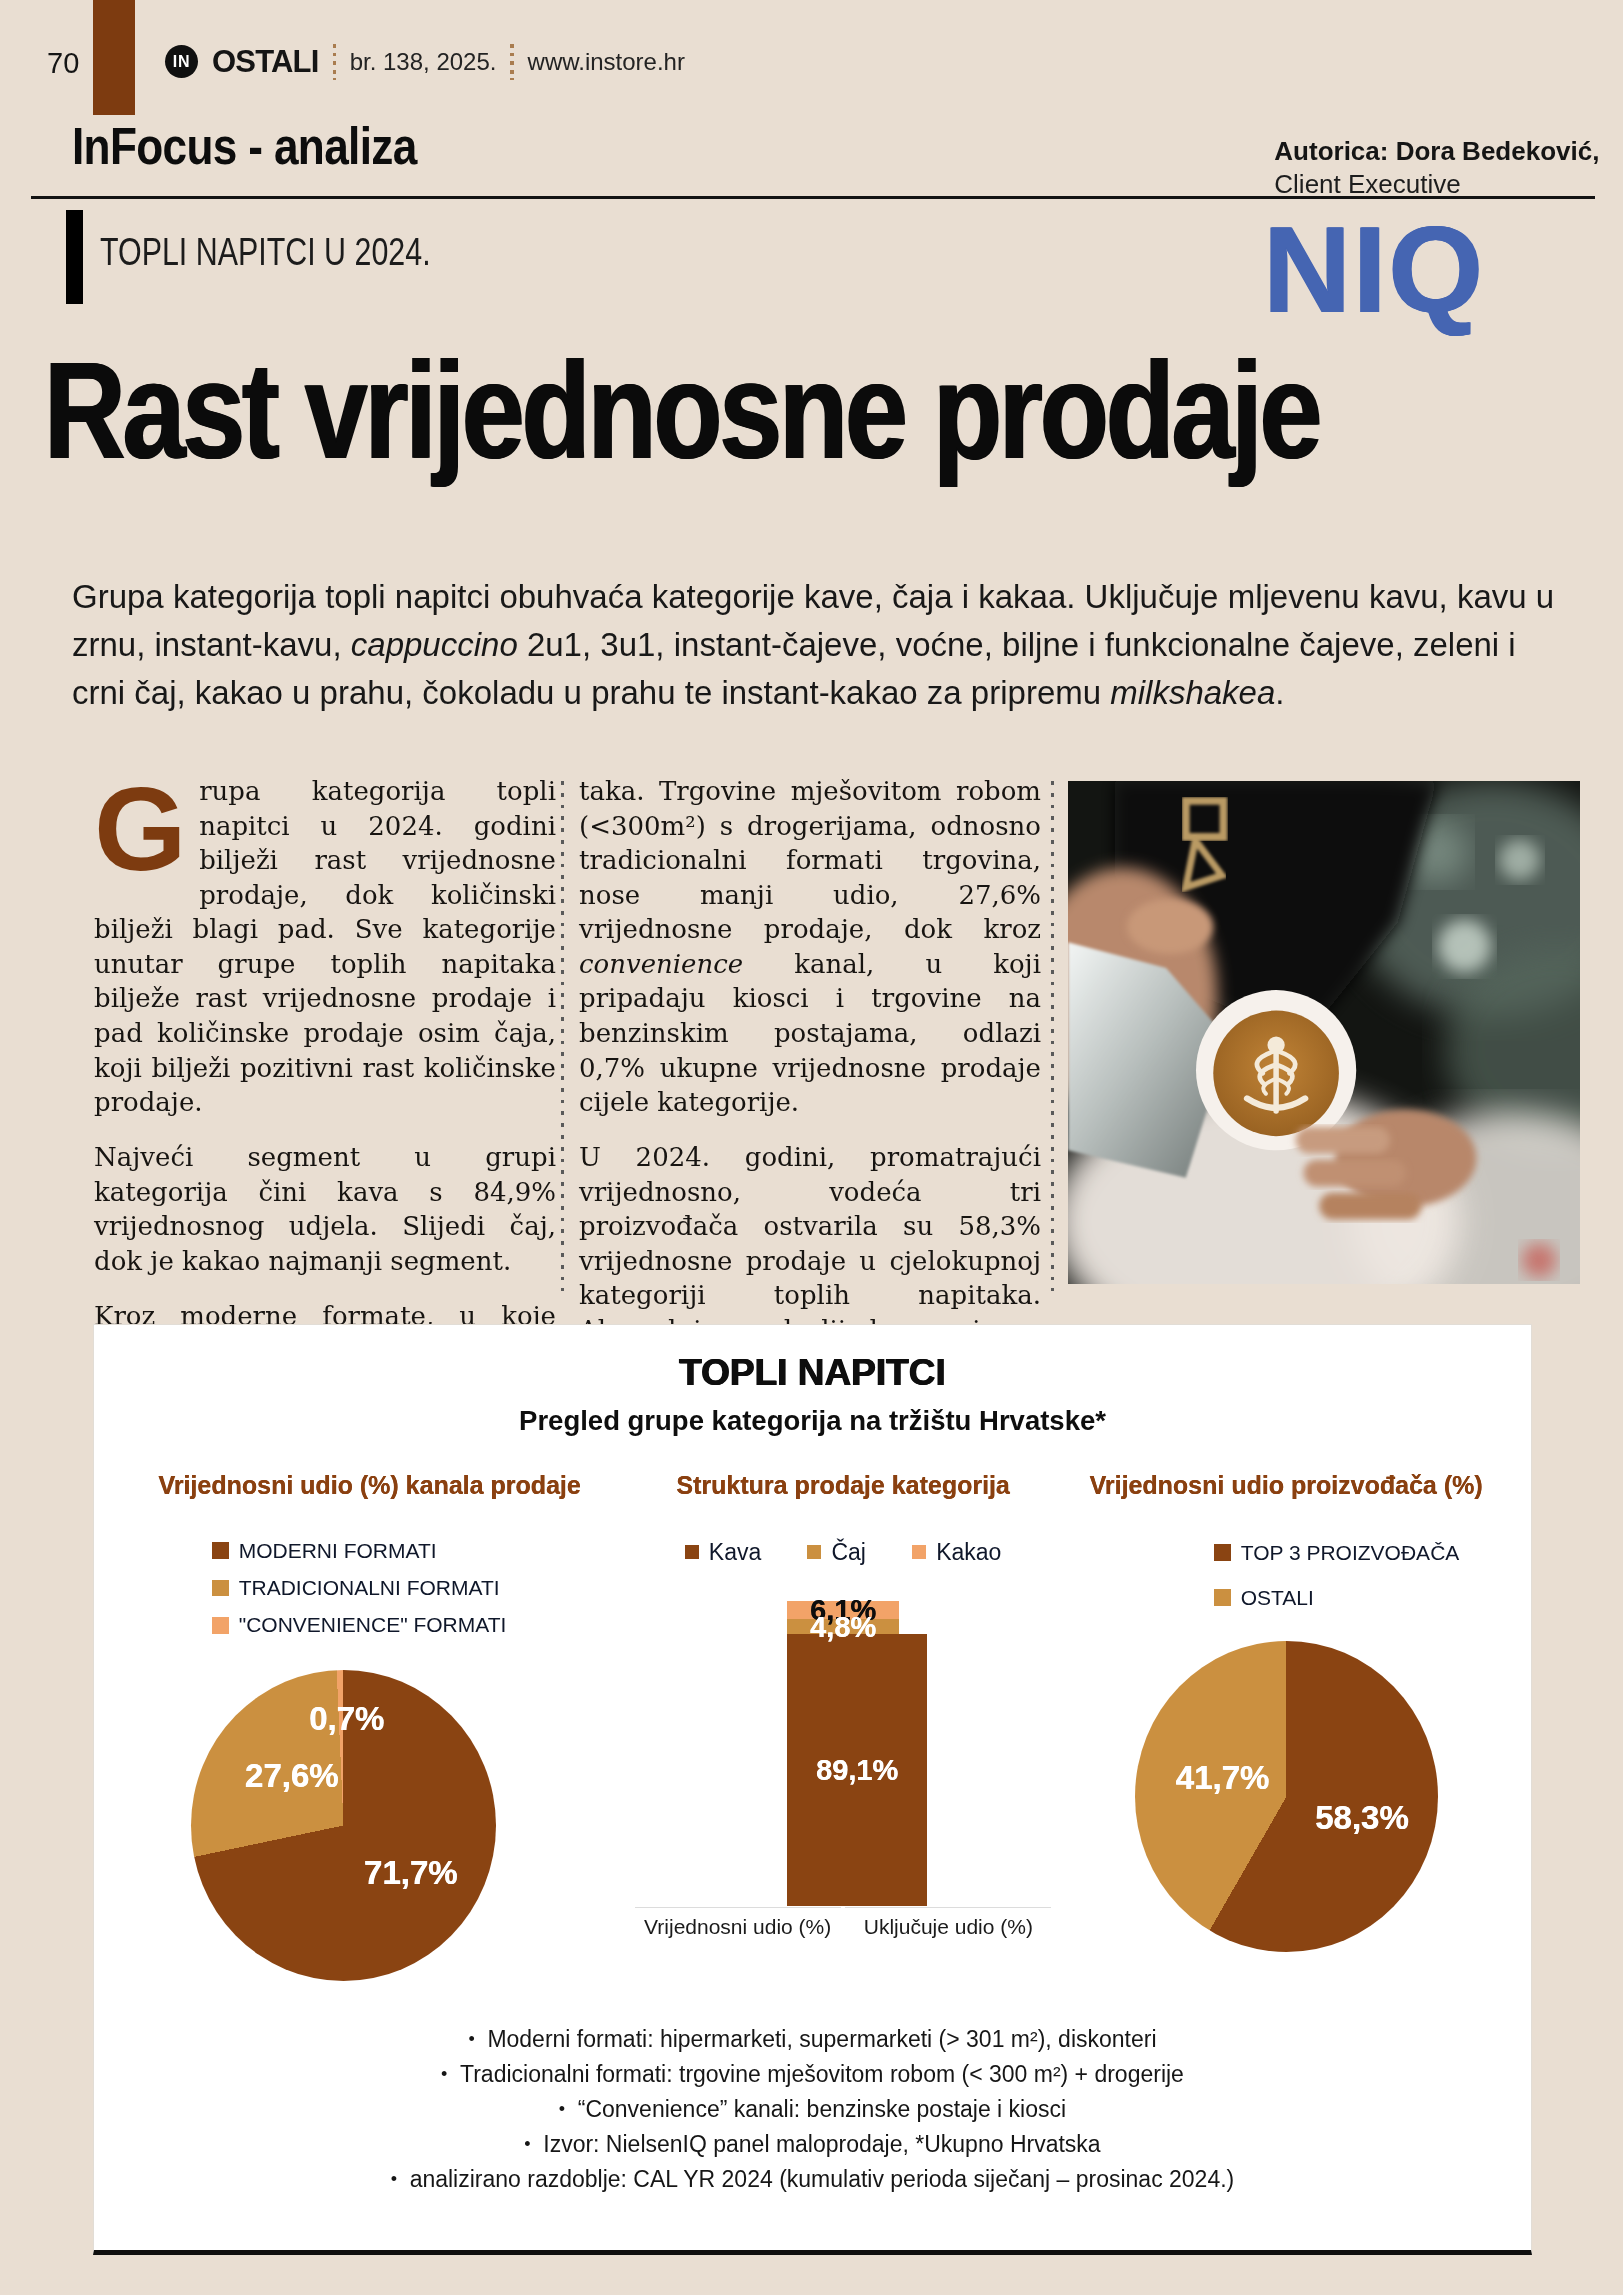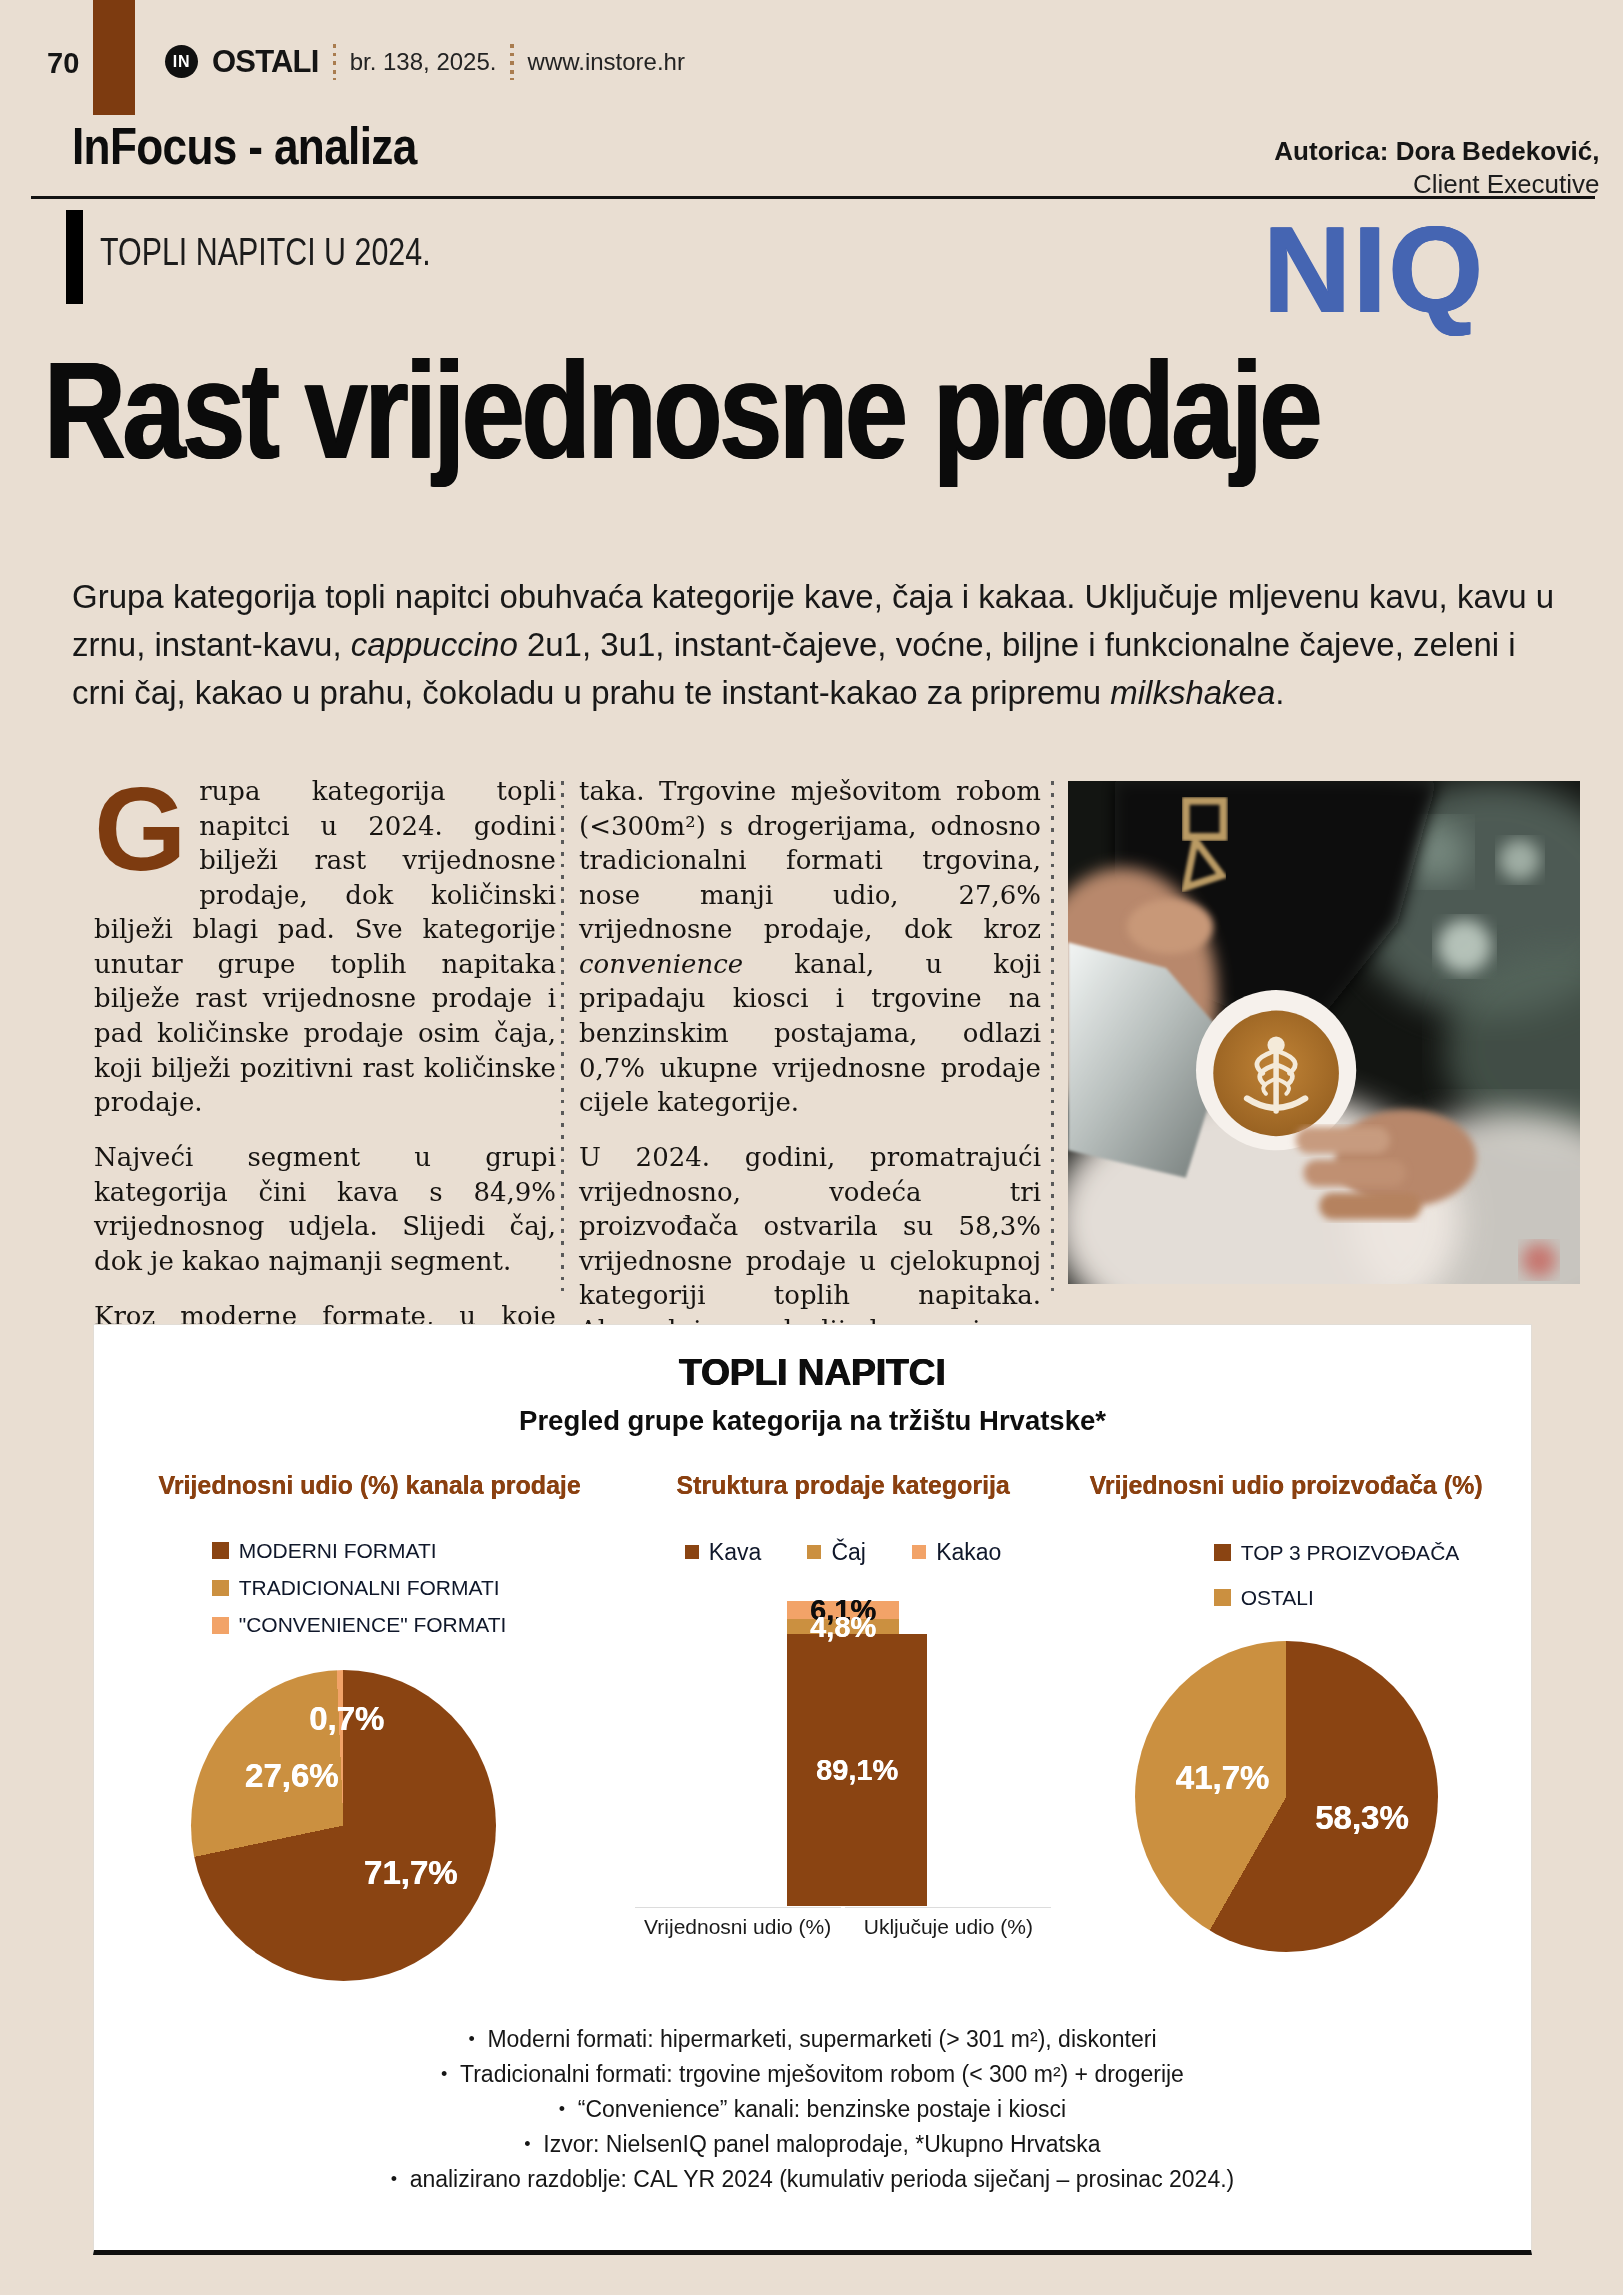--- a/index.html
+++ b/index.html
@@ -1,30 +1,30 @@
 <!DOCTYPE html>
 <html style="font-size:12.6px"><head>
 <meta charset="utf-8">
 <style>
   html,body{margin:0;padding:0;}
   #page{position:relative;width:1623px;height:2295px;background:#e9ded2;font-family:"Liberation Sans",sans-serif;color:#151515;overflow:hidden;}
   .abs{position:absolute;}
 
   
-  .page-num{left:47px;top:47px;font-size:29px;font-weight:700;}
+  .page-num{left:47px;top:47px;font-size:29px;font-weight:400;}
   .brown-block{left:93px;top:0;width:42px;height:115px;background:#7d3b10;}
   .logo-row{left:165px;top:41px;display:flex;align-items:center;gap:14px;height:41px;}
   .in-badge{width:33px;height:33px;border-radius:50%;background:#101010;color:#fff;display:flex;align-items:center;justify-content:center;font-size:16px;font-weight:700;letter-spacing:0.8px;}
   .store-word{font-size:31px;font-weight:700;letter-spacing:-0.8px;}
   .dot-sep{width:3.1px;height:36px;background:repeating-linear-gradient(to bottom,#a97c4f 0 3.9px,transparent 3.9px 8.6px);}
   .issue,.website{font-size:24px;color:#232323;}
 
   
   .section-title{left:72px;top:116px;font-size:52px;font-weight:700;transform:scaleX(.85);transform-origin:left top;letter-spacing:-0.8px;color:#0d0d0d;}
-  .author-block{right:23.6px;top:135px;text-align:right;line-height:1.25;}
+  .author-block{right:23.6px;top:135px;line-height:1.25;}
   .author-name{font-size:26px;font-weight:700;}
   .author-role{font-size:26px;color:#1d1d1d;}
   .header-rule{left:31px;top:196px;width:1564px;height:3.1px;background:#131313;}
 
   .kicker-bar{left:66px;top:210px;width:16.5px;height:94px;background:#000;}
   .kicker{left:100px;top:231px;font-size:38px;font-weight:400;color:#1c1c1c;transform:scaleX(.8);transform-origin:left top;}
   .niq-logo{left:1263px;top:209px;font-size:122px;font-weight:700;color:#4565b2;letter-spacing:1.6px;line-height:1;text-shadow:0.8px 0 currentColor,-0.8px 0 currentColor;}
 
   .headline{left:44px;top:338px;font-size:138px;line-height:1.05;font-weight:700;color:#0b0b0b;letter-spacing:-3.9px;transform:scaleX(.82);transform-origin:left top;white-space:nowrap;text-shadow:1.2px 0 currentColor,-1.2px 0 currentColor;}
 

